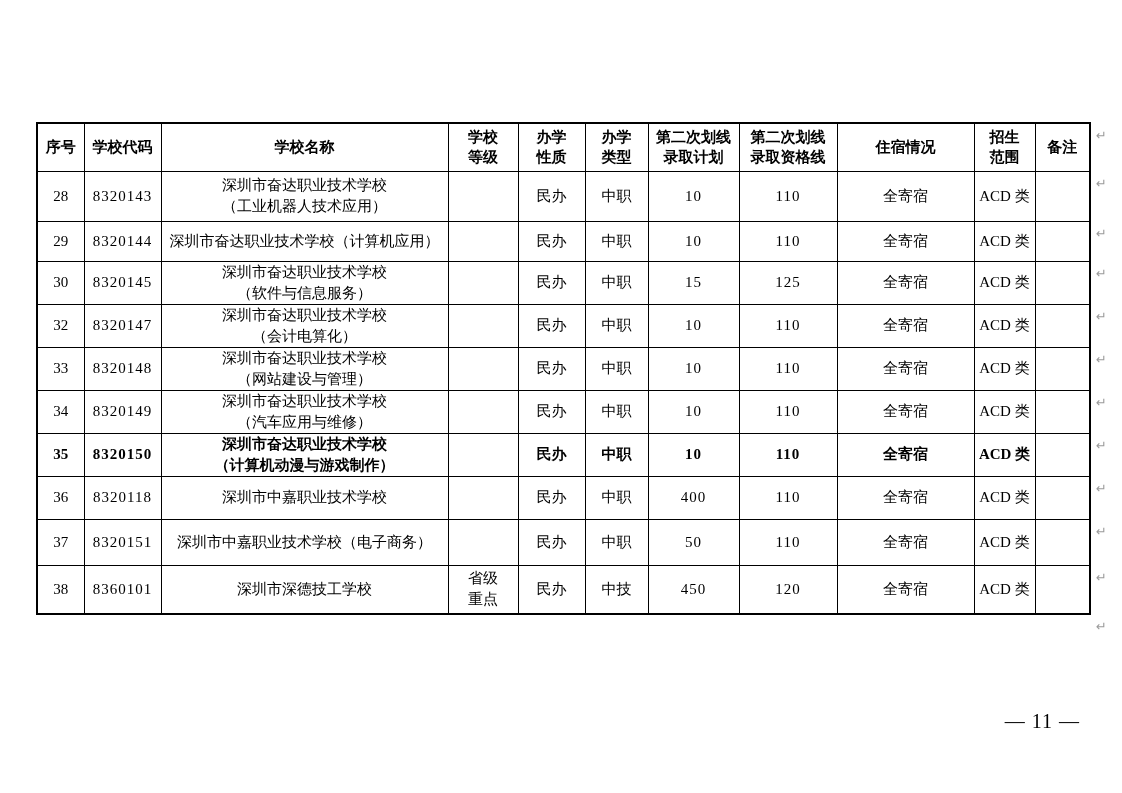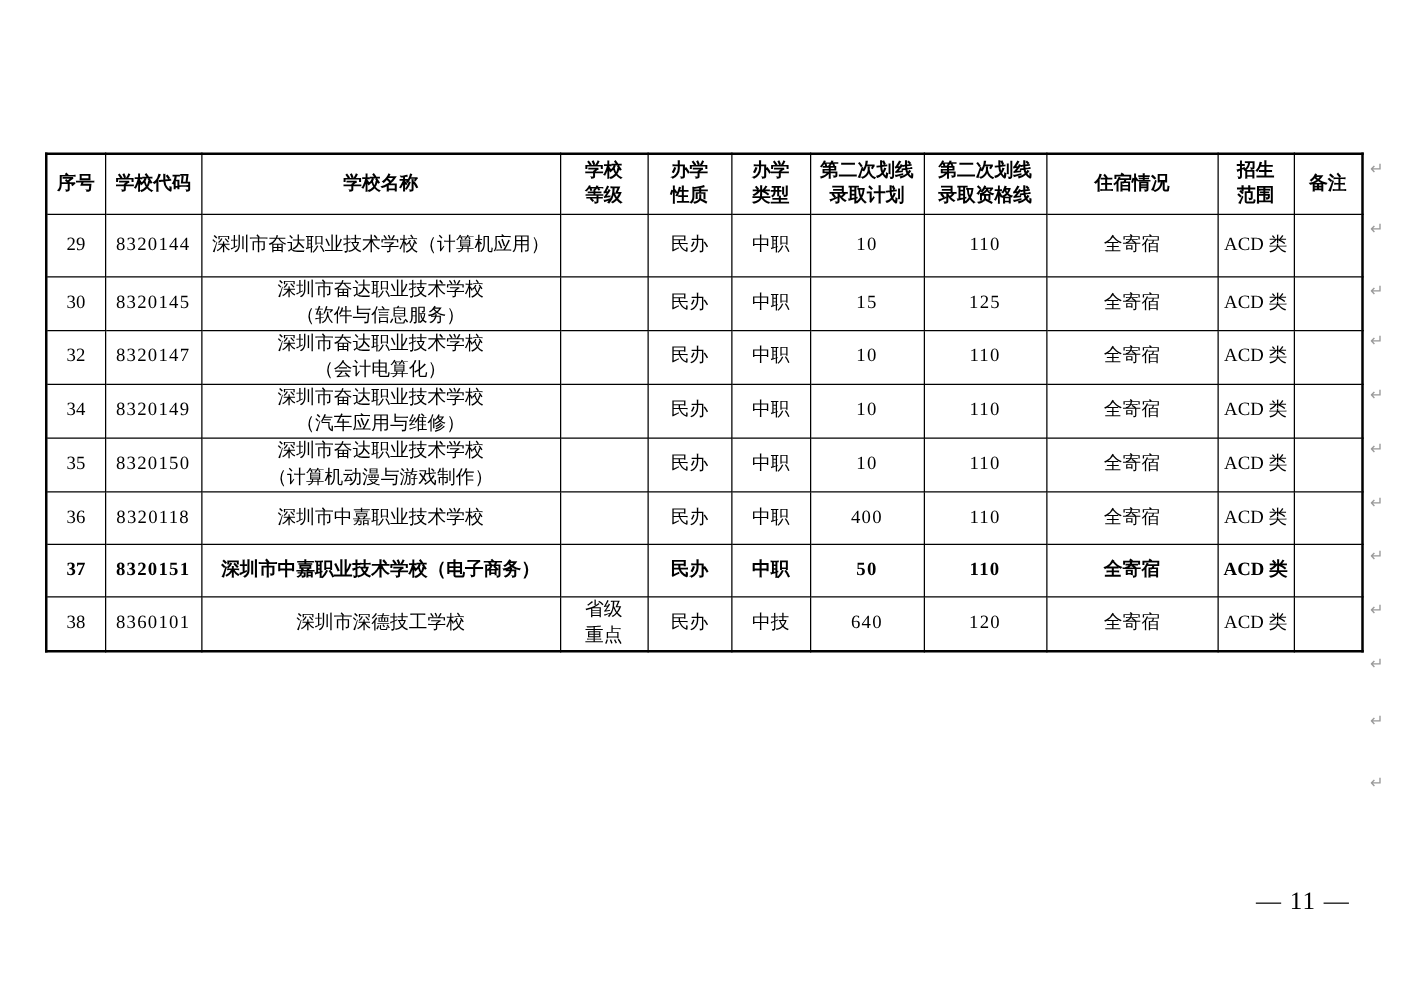--- a/index.html
+++ b/index.html
@@ -124,20 +124,34 @@
         <th>第二次划线
 录取资格线</th>
         <th>住宿情况</th>
         <th>招生
 范围</th>
         <th>备注</th>
       </tr>
     </thead>
     <tbody id="table-body">
         <tr>
+    <td class="cell-seq">28</td>
+    <td class="cell-code">8320143</td>
+    <td class="cell-name">深圳市奋达职业技术学校
+（工业机器人技术应用）</td>
+    <td class="cell-level"></td>
+    <td class="cell-nature">民办</td>
+    <td class="cell-type">中职</td>
+    <td class="cell-plan">10</td>
+    <td class="cell-line">110</td>
+    <td class="cell-accom">全寄宿</td>
+    <td class="cell-scope">ACD 类</td>
+    <td class="cell-remark"></td>
+  </tr>
+        <tr>
     <td class="cell-seq">29</td>
     <td class="cell-code">8320144</td>
     <td class="cell-name">深圳市奋达职业技术学校（计算机应用）</td>
     <td class="cell-level"></td>
     <td class="cell-nature">民办</td>
     <td class="cell-type">中职</td>
     <td class="cell-plan">10</td>
     <td class="cell-line">110</td>
     <td class="cell-accom">全寄宿</td>
     <td class="cell-scope">ACD 类</td>
@@ -155,20 +169,34 @@
     <td class="cell-line">125</td>
     <td class="cell-accom">全寄宿</td>
     <td class="cell-scope">ACD 类</td>
     <td class="cell-remark"></td>
   </tr>
         <tr>
     <td class="cell-seq">32</td>
     <td class="cell-code">8320147</td>
     <td class="cell-name">深圳市奋达职业技术学校
 （会计电算化）</td>
+    <td class="cell-level"></td>
+    <td class="cell-nature">民办</td>
+    <td class="cell-type">中职</td>
+    <td class="cell-plan">10</td>
+    <td class="cell-line">110</td>
+    <td class="cell-accom">全寄宿</td>
+    <td class="cell-scope">ACD 类</td>
+    <td class="cell-remark"></td>
+  </tr>
+        <tr>
+    <td class="cell-seq">33</td>
+    <td class="cell-code">8320148</td>
+    <td class="cell-name">深圳市奋达职业技术学校
+（网站建设与管理）</td>
     <td class="cell-level"></td>
     <td class="cell-nature">民办</td>
     <td class="cell-type">中职</td>
     <td class="cell-plan">10</td>
     <td class="cell-line">110</td>
     <td class="cell-accom">全寄宿</td>
     <td class="cell-scope">ACD 类</td>
     <td class="cell-remark"></td>
   </tr>
         <tr>
@@ -226,21 +254,21 @@
     <td class="cell-remark"></td>
   </tr>
         <tr>
     <td class="cell-seq">38</td>
     <td class="cell-code">8360101</td>
     <td class="cell-name">深圳市深德技工学校</td>
     <td class="cell-level">省级
 重点</td>
     <td class="cell-nature">民办</td>
     <td class="cell-type">中技</td>
-    <td class="cell-plan">640</td>
+    <td class="cell-plan">450</td>
     <td class="cell-line">120</td>
     <td class="cell-accom">全寄宿</td>
     <td class="cell-scope">ACD 类</td>
     <td class="cell-remark"></td>
   </tr>
       </tbody>
   </table>
 <span class="para-mark" style="left: 1060px; top: 7px;">↵</span>
     <span class="para-mark" style="left: 1060px; top: 55px;">↵</span>
     <span class="para-mark" style="left: 1060px; top: 105px;">↵</span>

